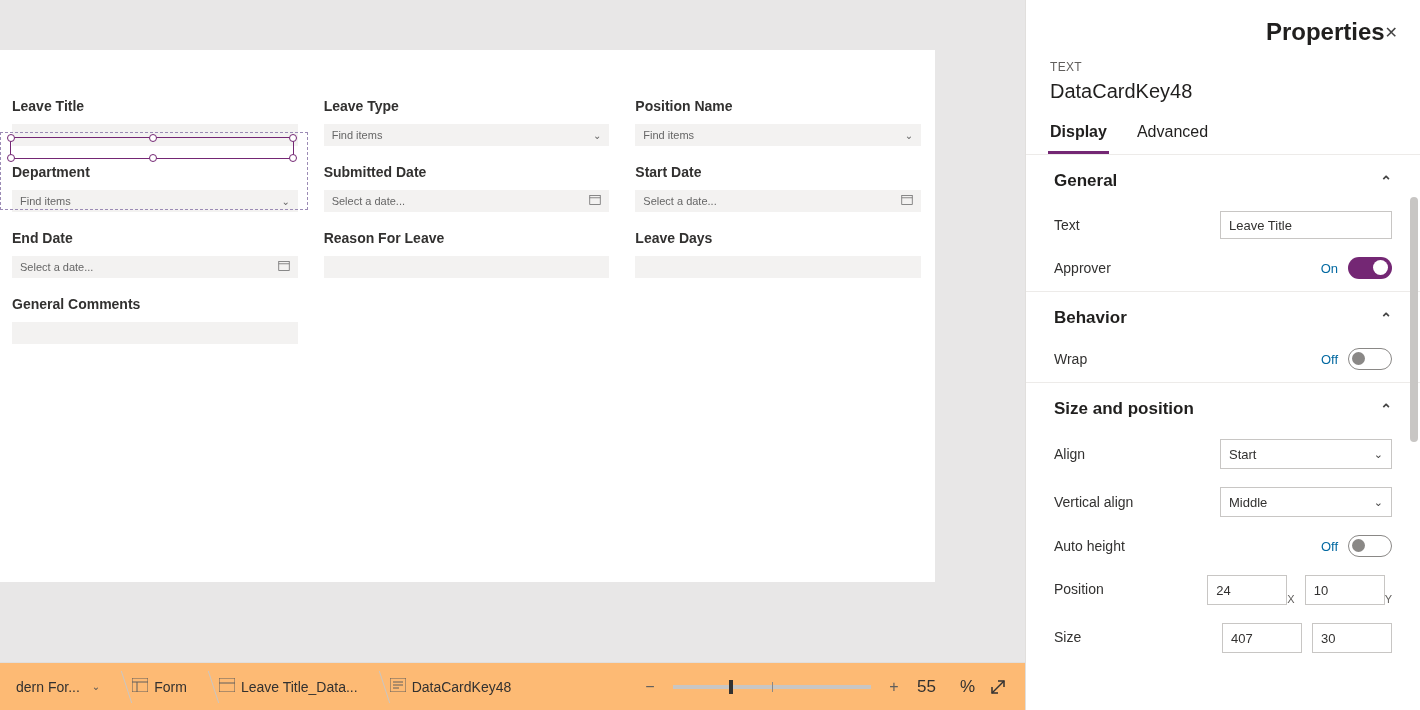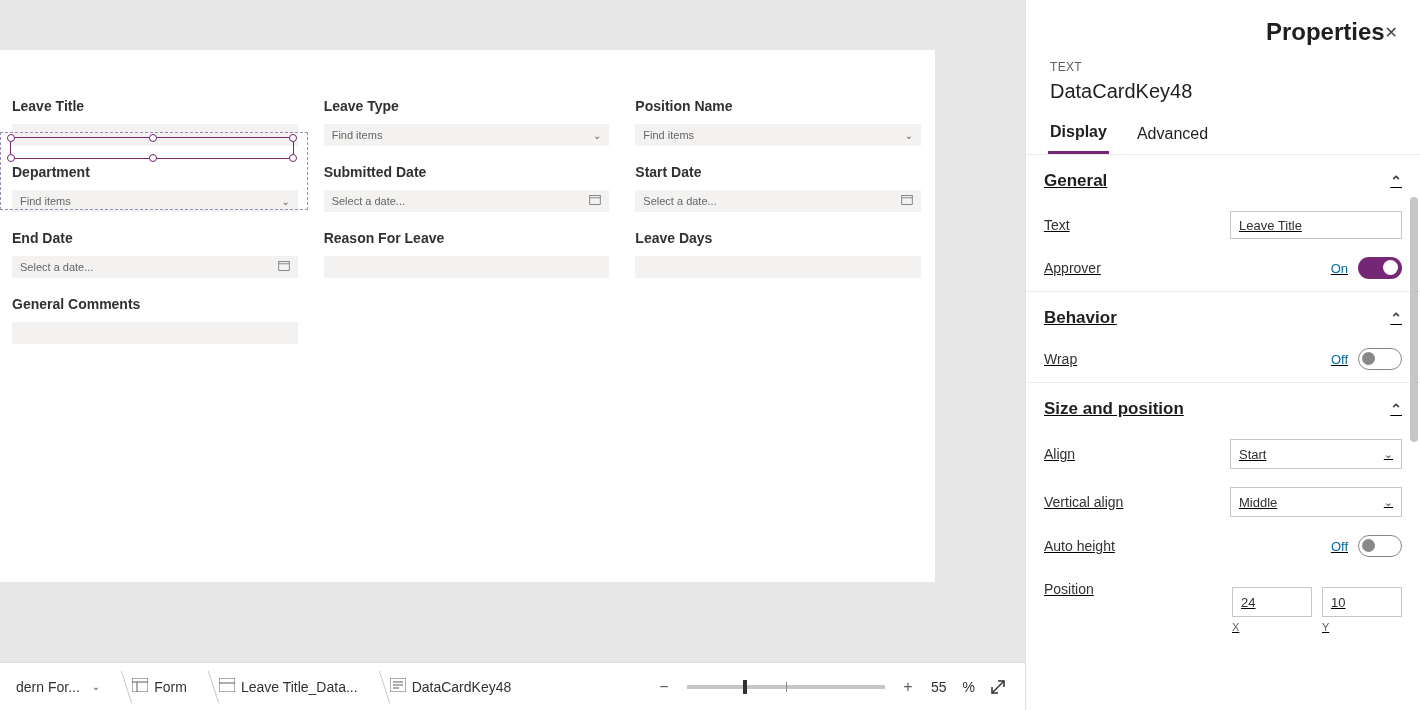--- a/index.html
+++ b/index.html
@@ -27,62 +27,62 @@
   .handle { position: absolute; width: 8px; height: 8px; background: #fff; border: 1px solid #742774; border-radius: 50%; }
 
   
   .props { position: absolute; right: 0; top: 0; width: 395px; height: 100%; background: #fff; border-left: 1px solid #e1dfdd; overflow: hidden; }
   .props-scrollbar { position: absolute; right: 2px; top: 197px; width: 8px; height: 245px; background: #c8c6c4; border-radius: 4px; }
   .props-head { padding: 18px 22px 8px 22px; display: flex; justify-content: flex-end; align-items: center; }
   .props-title { font-size: 24px; font-weight: 600; color: #201f1e; }
   .close-x { font-size: 16px; color: #444; cursor: pointer; }
   .props-type { padding: 6px 24px 0 24px; font-size: 12px; color: #605e5c; letter-spacing: 0.3px; }
   .props-name { padding: 6px 24px 14px 24px; font-size: 20px; color: #201f1e; }
-  .tabs { display: flex; gap: 26px; padding: 0 22px; border-bottom: 1px solid #edebe9; align-items: center; }
+  .tabs { display: flex; gap: 26px; padding: 0 22px; border-bottom: 1px solid #edebe9; }
   .tab { font-size: 16px; color: #201f1e; padding: 6px 2px 10px 2px; cursor: pointer; }
   .tab.active { font-weight: 600; border-bottom: 3px solid #742774; }
 
-  .section { border-bottom: 1px solid #edebe9; padding: 0 16px; text-decoration: underline; }
+  .section { border-bottom: 1px solid #edebe9; padding: 0 26px; }
   .section-head { display: flex; justify-content: space-between; align-items: center; padding: 16px 2px 14px 2px; font-size: 17px; font-weight: 600; color: #201f1e; }
   .section-chev { font-size: 14px; color: #444; }
   .prop-row { display: flex; justify-content: space-between; align-items: center; padding: 6px 2px 12px 2px; font-size: 14px; color: #323130; }
   .prop-row .label { flex: 1; }
 
   .text-input { width: 172px; height: 28px; border: 1px solid #c8c6c4; padding: 0 8px; font-size: 13px; color: #323130; background: #fff; }
   .select { width: 172px; height: 30px; border: 1px solid #c8c6c4; padding: 0 8px; font-size: 13px; color: #323130; background: #fff; display: flex; align-items: center; justify-content: space-between; }
   .select .sel-chev { font-size: 11px; color: #444; }
 
   .toggle-wrap { display: flex; align-items: center; gap: 10px; }
   .toggle-state { font-size: 13px; color: #0369a1; }
   .toggle { width: 44px; height: 22px; border-radius: 11px; position: relative; }
   .toggle.on { background: #742774; }
   .toggle.off { background: #fff; border: 1px solid #8a8886; }
   .toggle .knob { position: absolute; top: 3px; width: 15px; height: 15px; border-radius: 50%; background: #fff; }
   .toggle.on .knob { right: 4px; }
   .toggle.off .knob { left: 3px; background: #8a8886; width: 13px; height: 13px; top: 3px; }
 
   .pair-row { display: flex; gap: 10px; justify-content: flex-end; }
-  .pair-col { display: flex; flex-direction: column; align-items: flex-start; margin-top: 12px; }
+  .pair-col { display: flex; align-items: flex-end; }
   .pair-input { width: 80px; height: 30px; border: 1px solid #c8c6c4; padding: 0 8px; font-size: 13px; color: #323130; }
   .pair-label { font-size: 11px; color: #605e5c; margin-top: 4px; }
 
   
-  .bottom-bar { position: absolute; left: 0; bottom: 0; width: 1025px; height: 48px; background: #ffffff; border-top: 1px solid #e1dfdd; display: flex; align-items: center; padding: 0 6px; }
+  .bottom-bar { position: absolute; left: 0; bottom: 0; width: 1025px; height: 48px; background: #fdba74; border-top: 1px solid #e1dfdd; display: flex; align-items: center; padding: 0 6px; }
   .crumb { display: flex; align-items: center; gap: 6px; padding: 4px 10px; font-size: 14px; color: #323130; position: relative; cursor: pointer; }
   .crumb .cicon svg { width: 16px; height: 14px; }
   .crumb-sep { width: 12px; height: 48px; position: relative; }
   .crumb-sep::after { content: ""; position: absolute; left: 0; top: 8px; height: 32px; width: 16px; border-right: 1px solid #c8c6c4; transform: skewX(18deg); }
   .crumb .dd { font-size: 10px; color: #555; margin-left: 6px; }
 
   .zoom-group { margin-left: auto; display: flex; align-items: center; gap: 14px; padding-right: 12px; }
   .zoom-btn { width: 18px; height: 18px; display: flex; align-items: center; justify-content: center; font-size: 16px; color: #605e5c; cursor: pointer; }
   .slider { width: 198px; height: 4px; background: #c8c6c4; position: relative; }
   .slider .thumb { position: absolute; top: -5px; width: 4px; height: 14px; background: #323130; }
   .slider .tick { position: absolute; top: -3px; width: 1px; height: 10px; background: #8a8886; }
-  .zoom-text { font-size: 14px; color: #323130; display: flex; gap: 16px; }
+  .zoom-text { font-size: 17px; color: #323130; display: flex; gap: 24px; }
   .expand-icon { width: 18px; height: 18px; cursor: pointer; }
 </style>
 </head>
 <body>
 
 <div class="canvas-wrap">
   <div class="canvas">
 
     <div class="selected-wrap"></div>
     <div class="selected-label">
@@ -308,16 +308,27 @@
         <div class="pair-col">
           <input class="pair-input" value="24" style="">
           <span class="pair-label">X</span>
         </div>
         <div class="pair-col">
           <input class="pair-input" value="10" style="">
           <span class="pair-label">Y</span>
         </div>
       </div>
     </div>
+    <div class="prop-row" style="align-items:flex-start;">
+      <span class="label" style="padding-top:6px;">Size</span>
+      <div class="pair-row">
+        <div class="pair-col">
+          <input class="pair-input" value="407" style="">
+        </div>
+        <div class="pair-col">
+          <input class="pair-input" value="30" style="">
+        </div>
+      </div>
+    </div>
   </div>
 
   <div class="props-scrollbar"></div>
 </div>
 
 </body></html>

